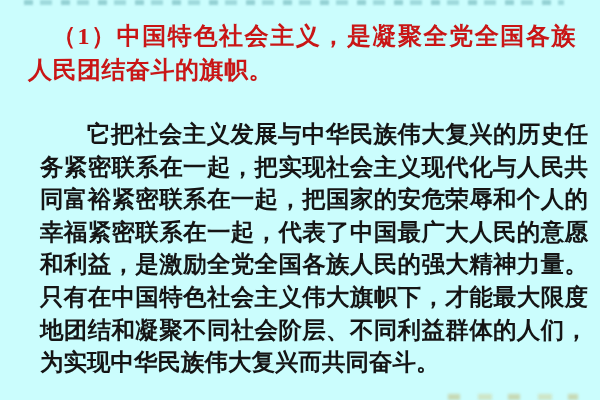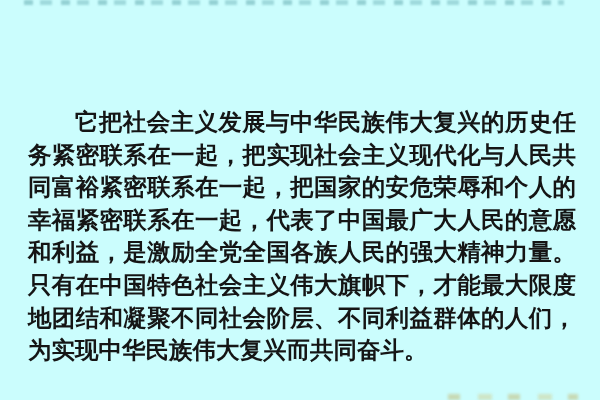--- a/index.html
+++ b/index.html
@@ -43,21 +43,21 @@
     line-height: 34px;
     letter-spacing: 0.5px;
     text-indent: 1em;
     text-align: justify;
   }
   .body-text {
     position: absolute;
     top: 106px;
     left: 28px;
     width: 548px;
-    margin: 0;
+    margin: 12px;
     font-family: "Liberation Sans", sans-serif;
     font-weight: 700;
     font-size: 23.5px;
     line-height: 32.6px;
     text-indent: 2em;
     text-align: justify;
   }
   
   .bottom-remnant {
     position: absolute;
@@ -75,18 +75,19 @@
     filter: blur(1.5px);
   }
 </style>
 </head>
 <body>
 
 <div class="slide" style="background-color: rgb(203, 253, 253);">
 
   <div class="top-remnant"></div>
 
+  <p class="heading" style="color: rgb(201, 22, 22);">（1）中国特色社会主义，是凝聚全党全国各族人民团结奋斗的旗帜。</p>
 
   <p class="body-text" style="color: rgb(21, 21, 21);">它把社会主义发展与中华民族伟大复兴的历史任务紧密联系在一起，把实现社会主义现代化与人民共同富裕紧密联系在一起，把国家的安危荣辱和个人的幸福紧密联系在一起，代表了中国最广大人民的意愿和利益，是激励全党全国各族人民的强大精神力量。只有在中国特色社会主义伟大旗帜下，才能最大限度地团结和凝聚不同社会阶层、不同利益群体的人们，为实现中华民族伟大复兴而共同奋斗。</p>
 
   <div class="bottom-remnant"></div>
 
 </div>
 
 </body></html>

